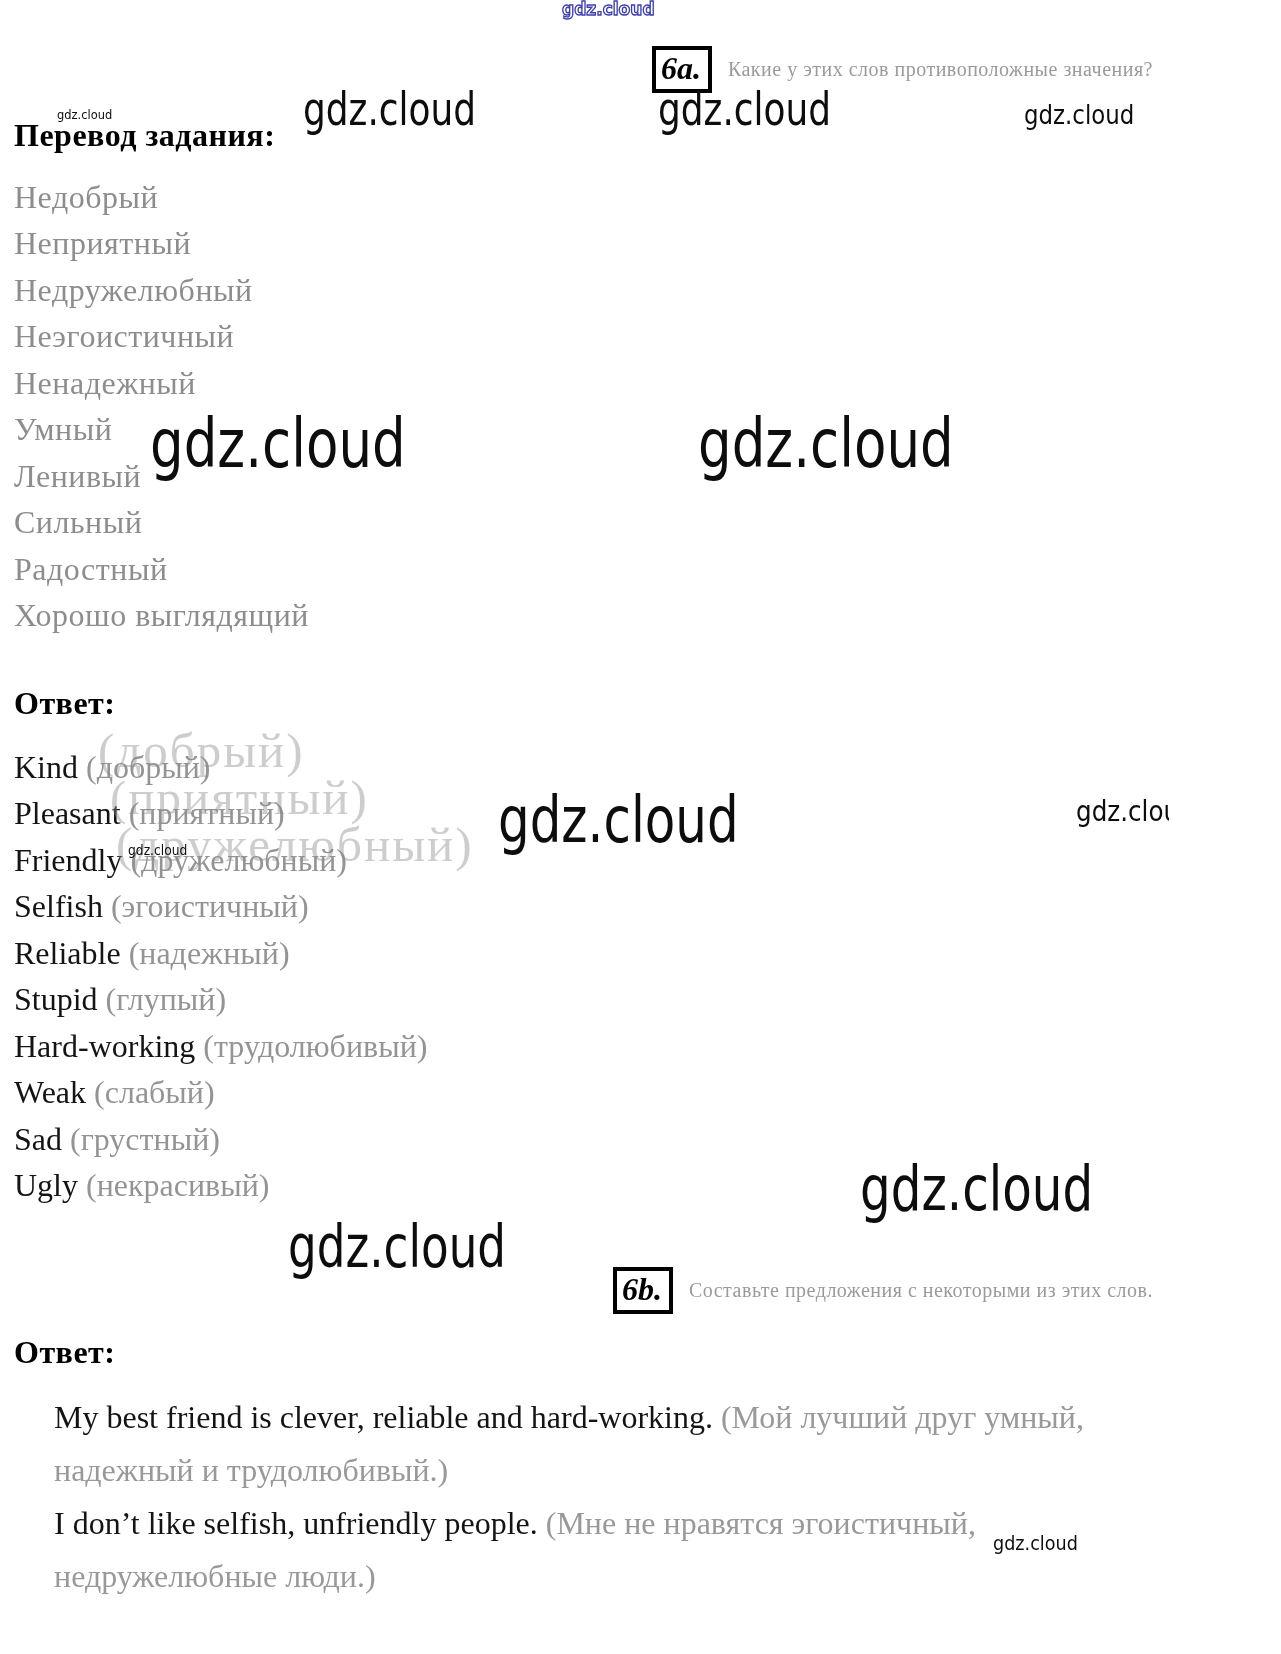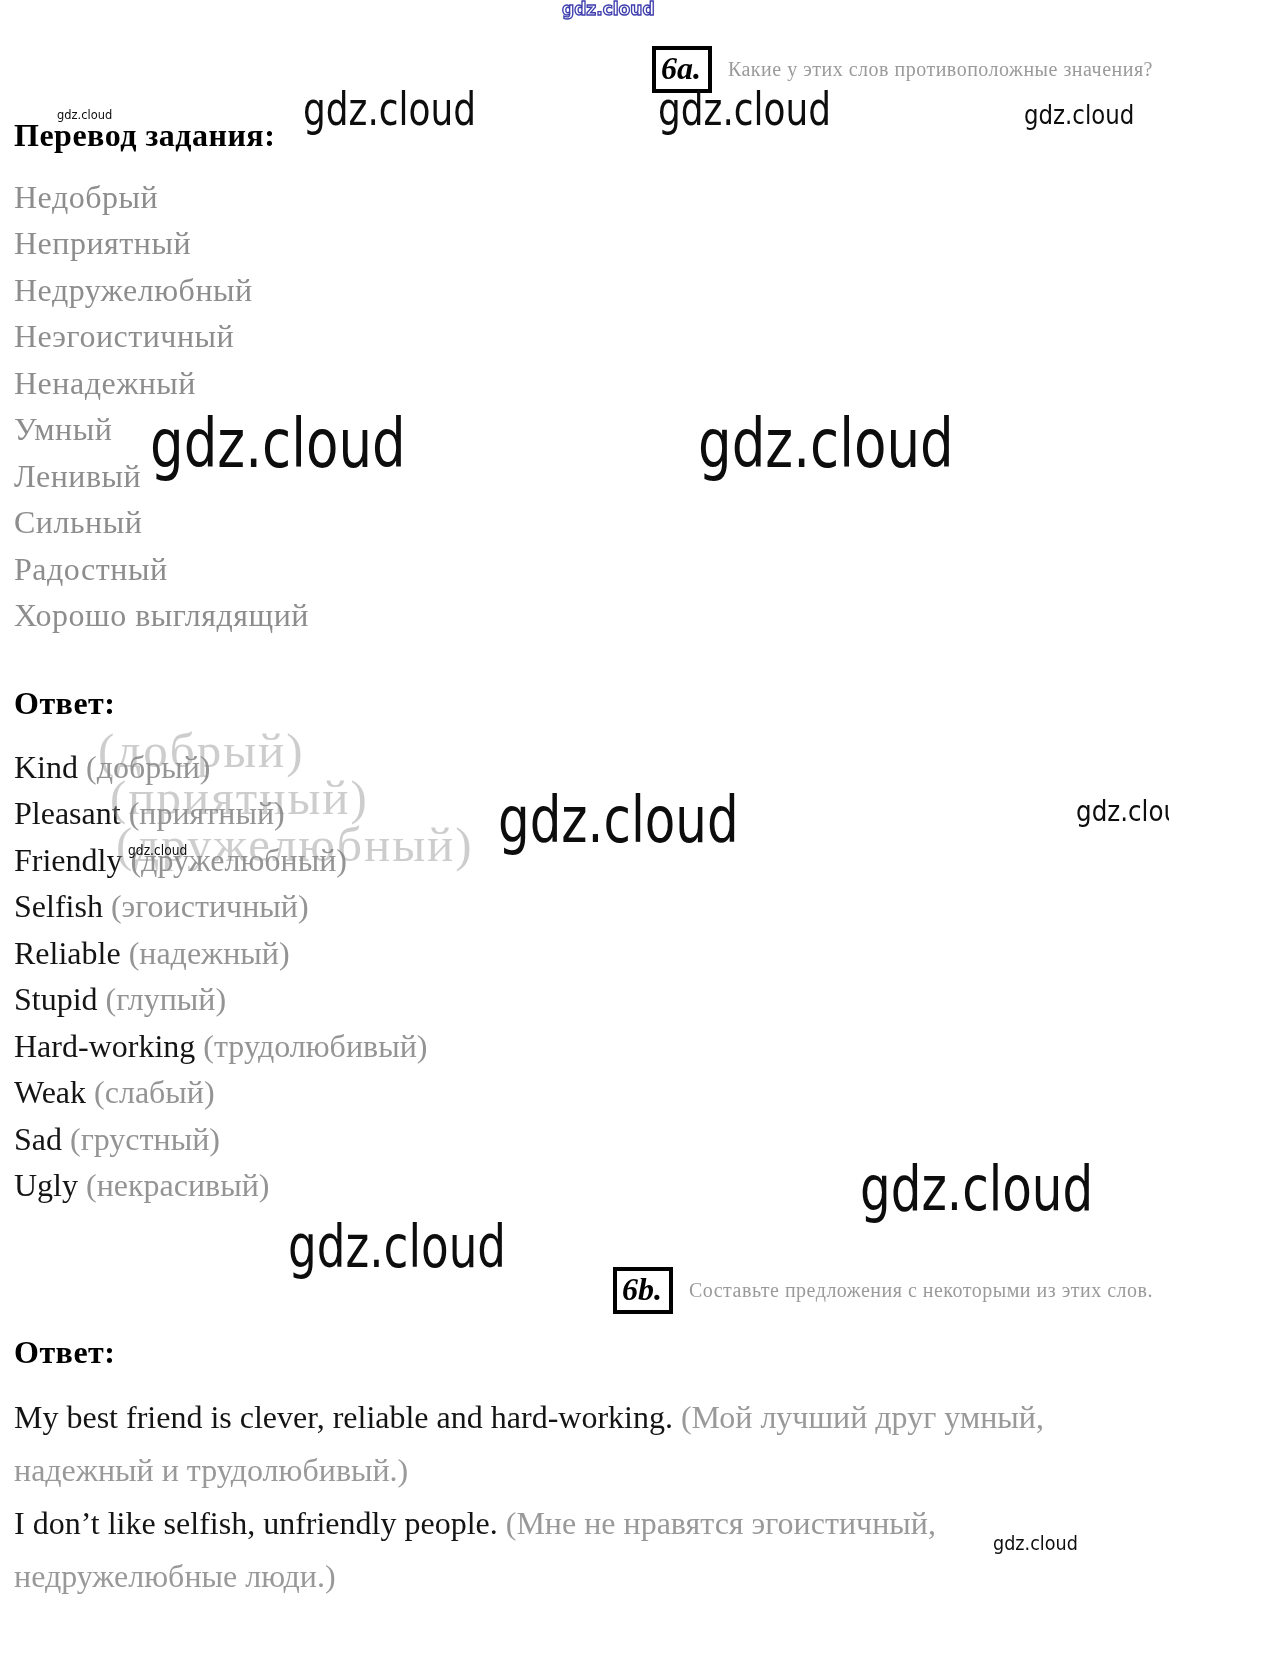--- a/index.html
+++ b/index.html
@@ -42,21 +42,21 @@
     position:absolute;
     font-size:49px;
     color:#8a8a8a;
     opacity:.42;
     white-space:nowrap;
     pointer-events:none;
     letter-spacing:2px;
   }
 
   .sec-b{margin-top:58px;}
-  .sentences{margin-top:20px;}
+  .sentences{margin-top:20px;margin-left:40px;}
   .sentence{font-size:32px;line-height:53px;margin:0;color:#141414;}
   .sentence .ru{color:#999999;}
 
   
   .wm{
     position:absolute;
     font-family:"DejaVu Sans","Liberation Sans",sans-serif;
     color:#0d0d0d;
     white-space:nowrap;
     transform-origin:left top;

